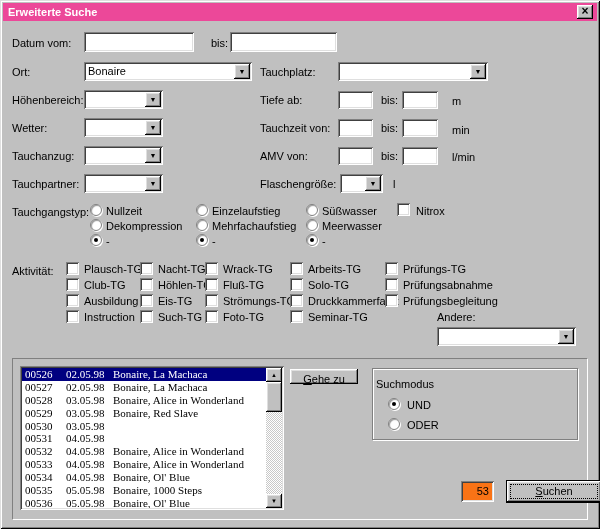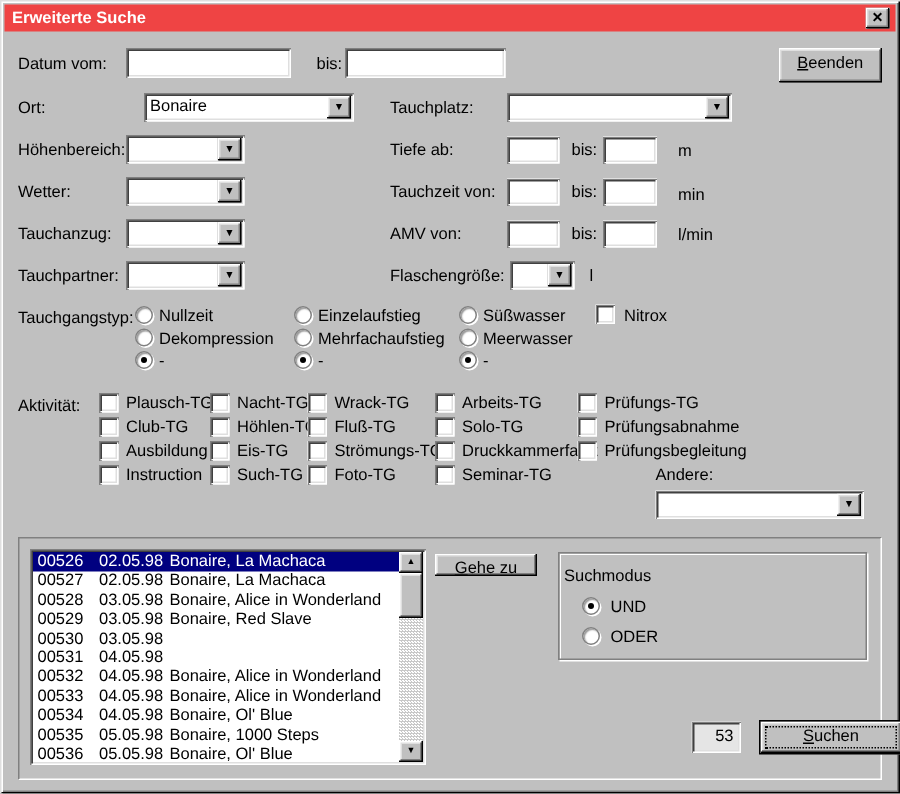--- a/index.html
+++ b/index.html
@@ -4,58 +4,58 @@
 <style>
   * { box-sizing: border-box; margin: 0; padding: 0; }
   html,body { margin:0; }
   body { font-family: "Liberation Sans", sans-serif; background:#c0c0c0; }
   .win { position:relative; width:600px; height:529px; background:#c0c0c0; color:#000;
          font-size:11px; overflow:hidden;
          box-shadow: inset 1px 1px 0 #dfdfdf, inset -1px -1px 0 #000,
                      inset 2px 2px 0 #ffffff, inset -2px -2px 0 #808080; }
   .abs { position:absolute; }
   .lbl { line-height:13px; white-space:nowrap; }
-  .titlebar { left:3px; top:3px; width:594px; height:18px; background:#ef4444; color:#fff;
+  .titlebar { left:3px; top:3px; width:594px; height:18px; background:#ec4899; color:#fff;
               font-weight:bold; line-height:18px; padding-left:5px; }
   .close-btn { position:absolute; right:4px; top:2px; width:16px; height:14px;
                text-align:center; line-height:12px; font-weight:bold; font-size:12px; color:#000; }
   .raised { background:#c0c0c0;
             box-shadow: inset -1px -1px 0 #000, inset 1px 1px 0 #fff,
                         inset -2px -2px 0 #808080, inset 2px 2px 0 #dfdfdf; }
   .btn { text-align:center; }
   .btn-label { display:block; line-height:21px; }
   .btn-label::first-letter { text-decoration:underline; }
   .default-btn { border:1px solid #000; outline:1px dotted #000; outline-offset:-5px; }
   .disabled .btn-label { color:#808080; text-shadow:1px 1px 0 #fff; }
   .disabled .btn-label::first-letter { text-decoration:underline; }
   .field { background:#fff;
            box-shadow: inset 1px 1px 0 #808080, inset -1px -1px 0 #fff,
                        inset 2px 2px 0 #404040, inset -2px -2px 0 #dfdfdf; }
-  .greyfield { background:#e5e5e5;
+  .greyfield { background:#f97316;
            box-shadow: inset 1px 1px 0 #808080, inset -1px -1px 0 #fff,
                        inset 2px 2px 0 #404040, inset -2px -2px 0 #dfdfdf;
            text-align:right; padding-right:5px; line-height:20px; }
   .combo-value { position:absolute; left:4px; top:3px; line-height:13px; white-space:nowrap; }
   .combo-btn { position:absolute; top:2px; right:2px; bottom:2px; width:16px;
                display:flex; align-items:center; justify-content:center; font-size:7px; color:#000; }
   .checkbox { width:13px; height:13px; background:#fff;
               box-shadow: inset 1px 1px 0 #808080, inset -1px -1px 0 #fff,
                           inset 2px 2px 0 #404040, inset -2px -2px 0 #dfdfdf; }
   .radio { width:12px; height:12px; border-radius:50%; background:#fff;
            border:1px solid #808080;
            box-shadow: inset 1px 1px 1px #9a9a9a, 1px 1px 0 #ffffff; }
   .radio.on::after { content:''; display:block; width:4px; height:4px; background:#000;
                      border-radius:50%; margin:3px auto 0; }
   .etched { border:1px solid #808080; box-shadow: inset 1px 1px 0 #fff, 1px 1px 0 #fff; }
   .panel { border:1px solid; border-color:#808080 #fff #fff #808080; }
   .listbox { background:#fff;
              box-shadow: inset 1px 1px 0 #808080, inset -1px -1px 0 #fff,
                          inset 2px 2px 0 #404040, inset -2px -2px 0 #dfdfdf; }
   .list-rows { position:absolute; left:2px; top:2px; right:18px; bottom:2px; overflow:hidden; }
-  .list-row { height:12.9px; line-height:12.9px; white-space:nowrap; display:flex; }
+  .list-row { height:12.9px; line-height:12.9px; white-space:nowrap; display:flex;font-family:Liberation Serif, serif; }
   .list-row.sel { background:#000080; color:#fff; }
   .c-id { width:44px; padding-left:3px; flex:none; }
   .c-date { width:47px; flex:none; }
   .c-site { flex:1; overflow:hidden; }
   .scroll { position:absolute; top:2px; right:2px; width:16px; bottom:2px;
             background: conic-gradient(#fff 25%, #c8c8c8 0 50%, #fff 0 75%, #c8c8c8 0);
             background-size:2px 2px; }
   .scroll-btn { position:absolute; left:0; width:16px; height:14px; display:flex;
                 align-items:center; justify-content:center; font-size:6px; color:#000; }
   .scroll-thumb { position:absolute; left:0; top:14px; width:16px; height:30px; }
@@ -71,26 +71,23 @@
   </div>
 
   <span class="abs lbl" style="left:12px;top:37px">Datum vom:</span>
   <div class="abs field" style="left:84px;top:32px;width:110px;height:20px">
       <span class="combo-value"></span>
     </div>
   <span class="abs lbl" style="left:211px;top:37px">bis:</span>
   <div class="abs field" style="left:230px;top:32px;width:107px;height:20px">
       <span class="combo-value"></span>
     </div>
-  <div class="abs raised btn" style="left:519px;top:32px;width:69px;height:23px">
-      <span class="btn-label">Beenden</span>
-    </div>
 
   <span class="abs lbl" style="left:12px;top:66px">Ort:</span>
-  <div class="abs field" style="left:96px;top:62px;width:140px;height:19px">
+  <div class="abs field" style="left:84px;top:62px;width:168px;height:19px">
     <span class="combo-value">Bonaire</span>
     <span class="combo-btn raised">▼</span>
   </div>
   <span class="abs lbl" style="left:260px;top:66px">Tauchplatz:</span>
   <div class="abs field" style="left:338px;top:62px;width:150px;height:19px">
     <span class="combo-value"></span>
     <span class="combo-btn raised">▼</span>
   </div>
 
   <span class="abs lbl" style="left:12px;top:94px">Höhenbereich:</span>

